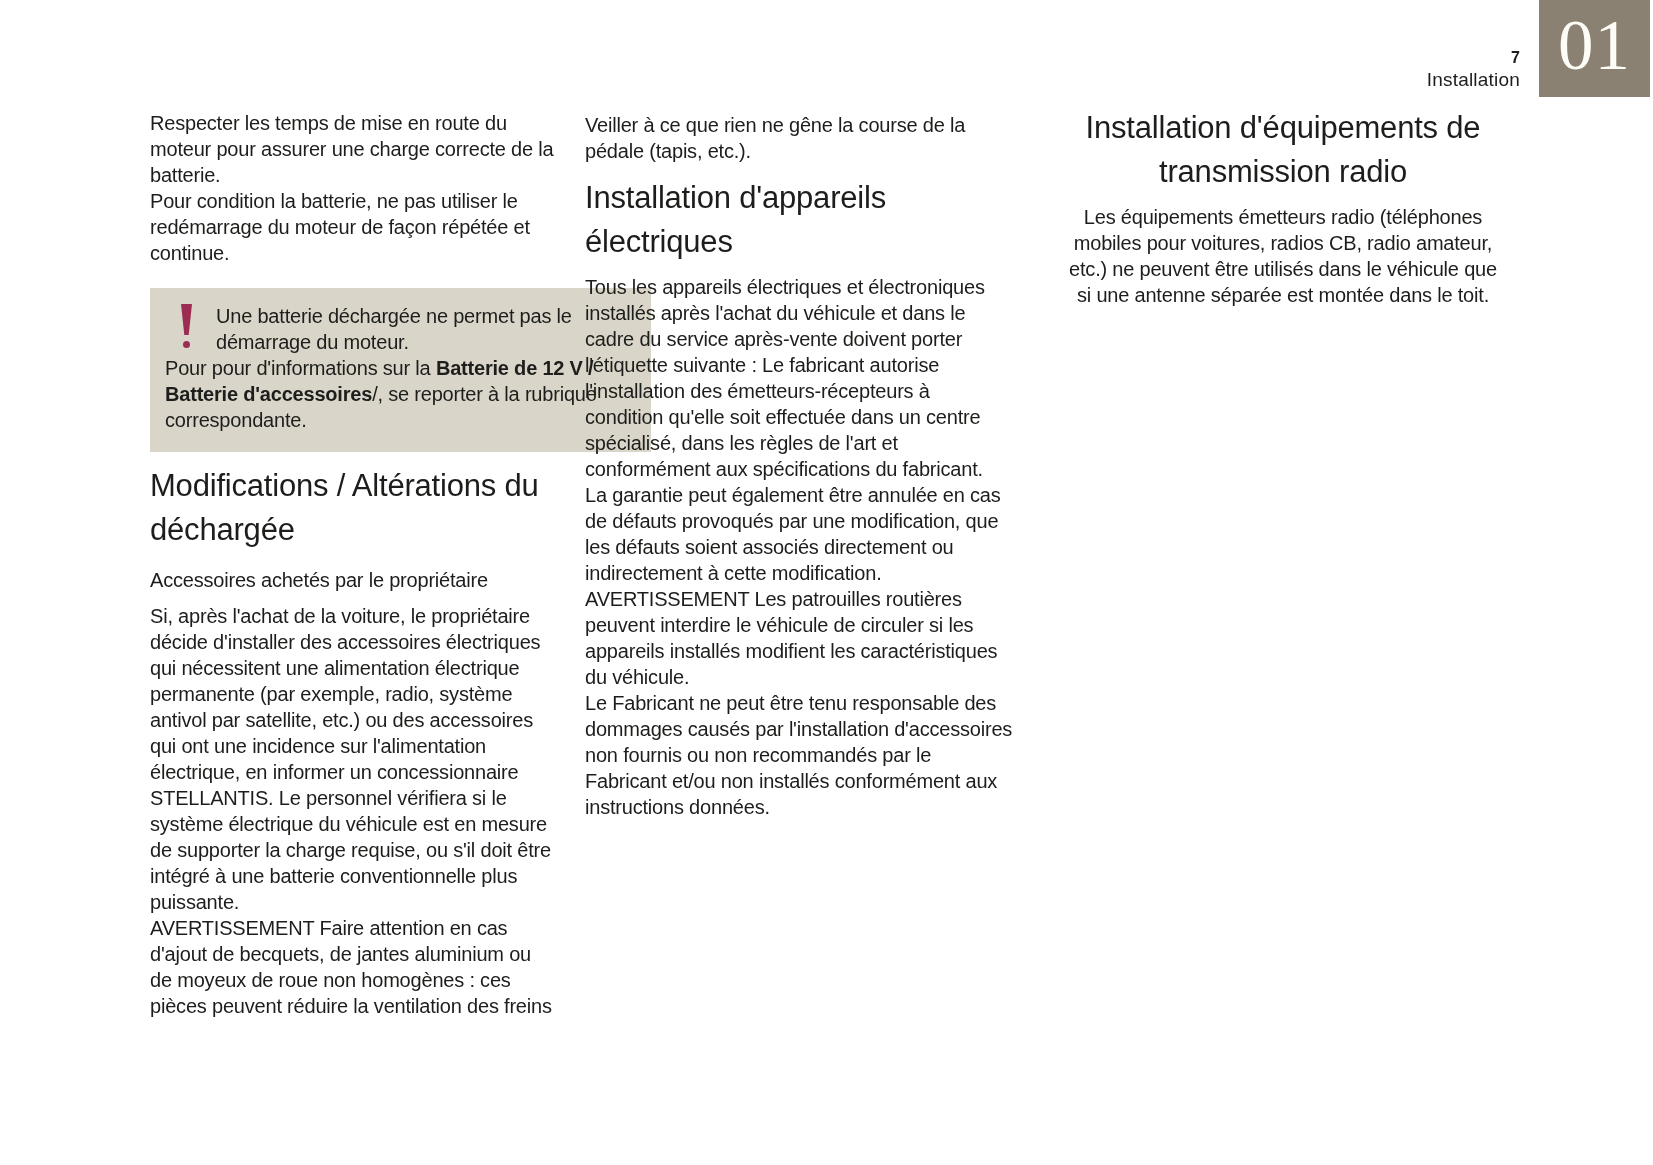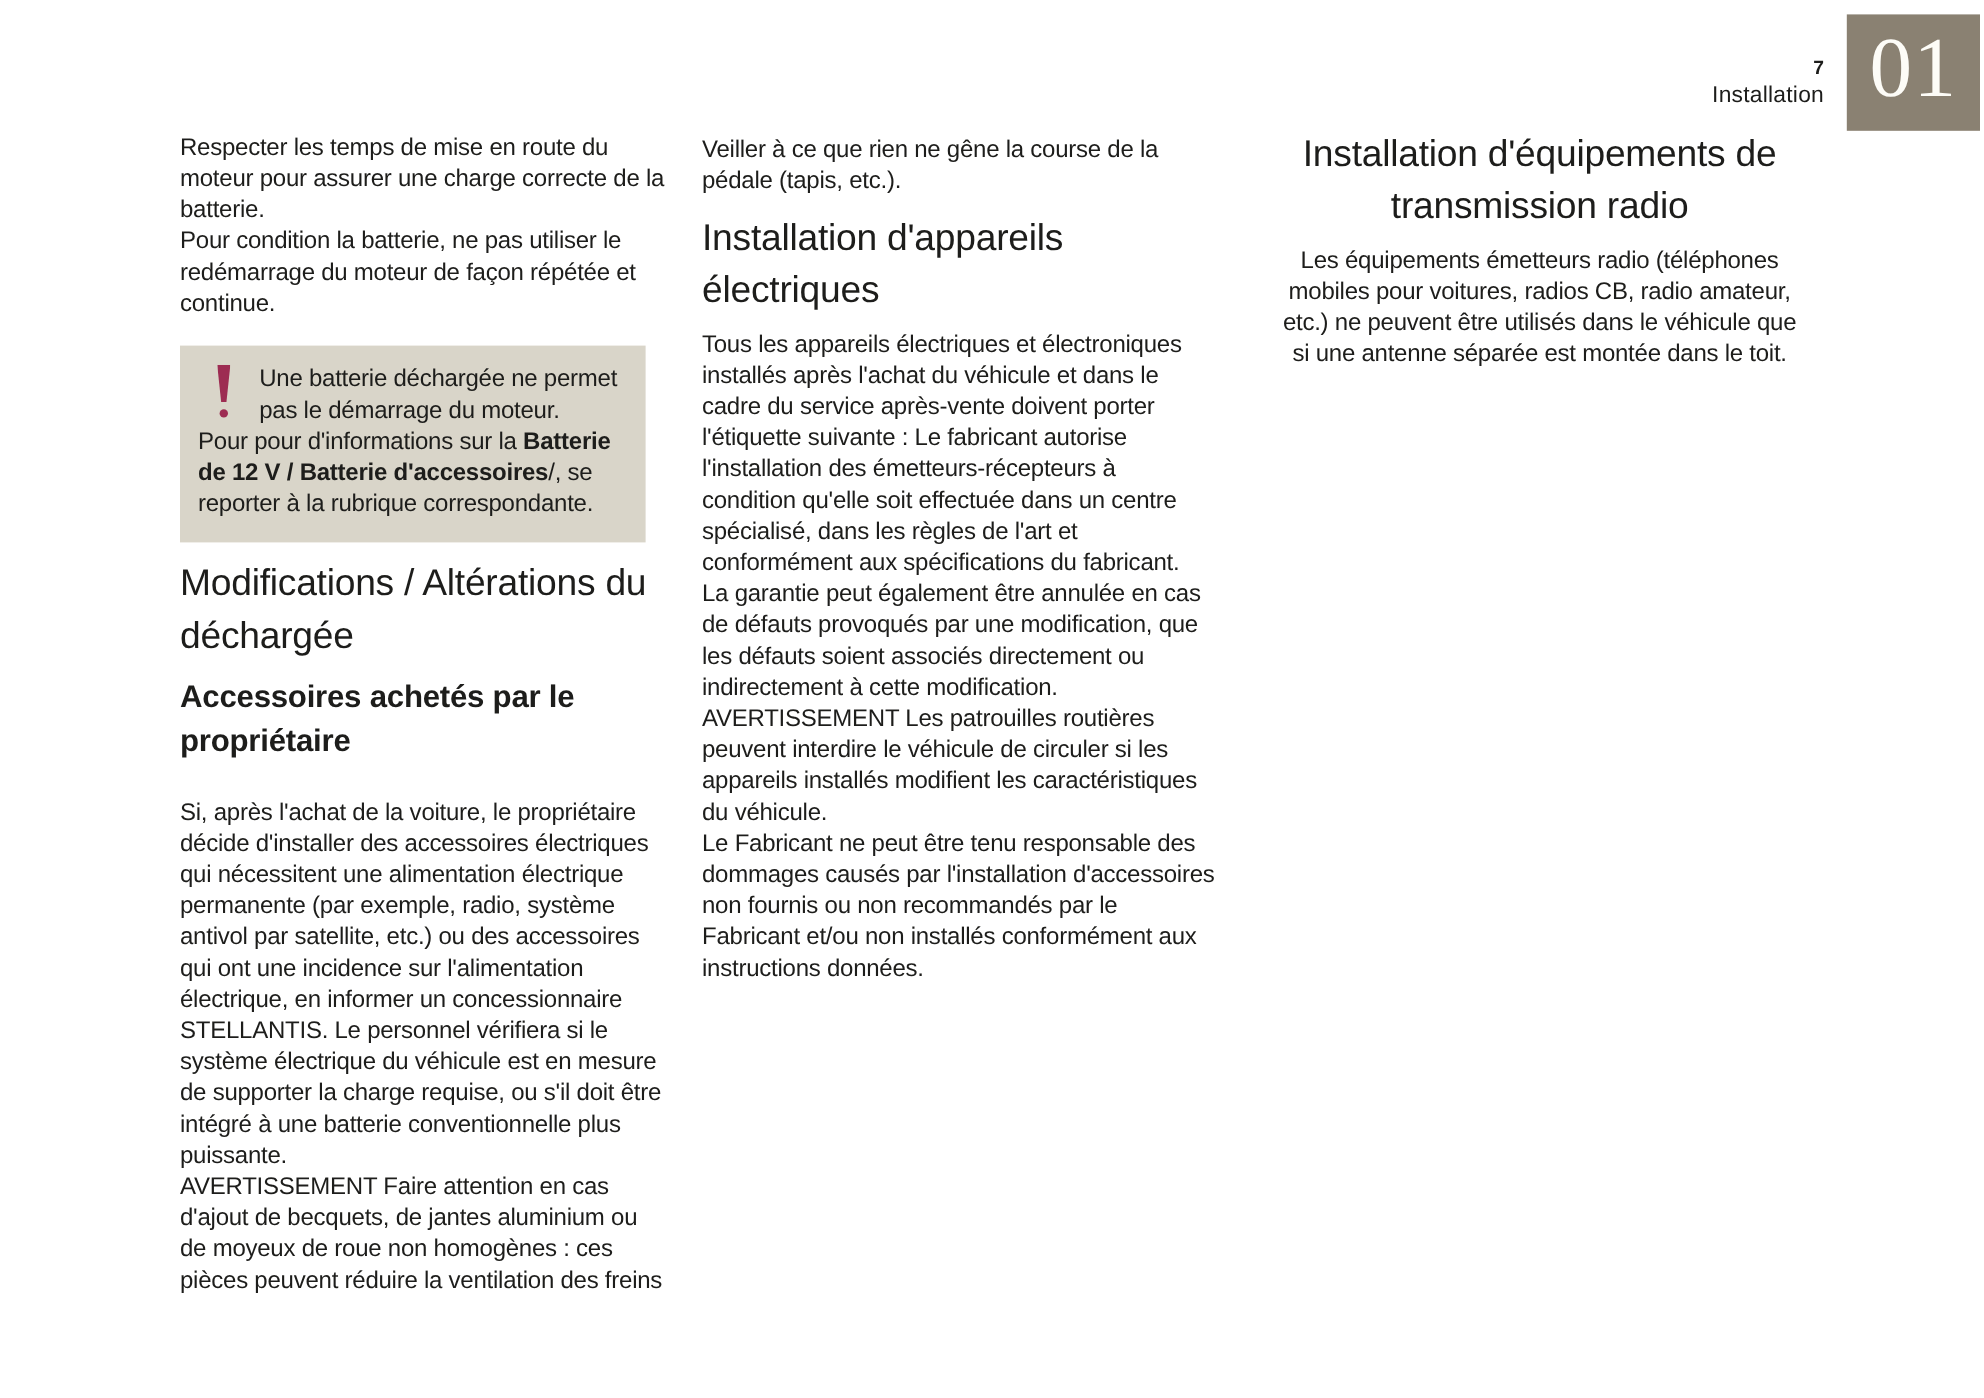--- a/index.html
+++ b/index.html
@@ -12,21 +12,21 @@
   html,body{margin:0;padding:0;}
   body{
     width:1653px;height:1165px;position:relative;background:#ffffff;
     font-family:"Liberation Sans", sans-serif;color:var(--body-text);
     overflow:hidden;
   }
   
   .chapter-box{
     position:absolute;left:1539px;top:0;width:111px;height:97px;
     background:var(--chapter-box-bg);
-    display:flex;align-items:center;justify-content:center;margin-top:12px;
+    display:flex;align-items:center;justify-content:center;
   }
   .chapter-box .num{
     font-family:"Liberation Serif", serif;
     font-size:71px;line-height:1;color:var(--chapter-box-text);
     font-weight:400;letter-spacing:1px;padding-bottom:6px;
   }
   .page-header{
     position:absolute;right:133px;top:48px;text-align:right;
   }
   .page-header .pagenum{font-size:16px;font-weight:bold;line-height:20px;}
@@ -37,26 +37,26 @@
   #col2{left:585px;width:428px;top:112px;}
   #col3{left:1068px;width:430px;top:106px;text-align:center;}
   p.body{
     margin:0;font-size:20px;line-height:26px;letter-spacing:-0.2px;
   }
   .h1{
     margin:12px 0 10px 0;font-size:31px;line-height:44px;font-weight:400;
     letter-spacing:-0.2px;
   }
   .h2{
-    margin:0 0 28px 0;font-size:26px;line-height:37px;font-weight:700;
+    margin:0 0 4px 0;font-size:20px;line-height:37px;font-weight:400;
     letter-spacing:-0.2px;
   }
   
   .warning-box{
-    margin-top:22px;width:388px;box-sizing:border-box;
+    margin-top:22px;width:501px;box-sizing:border-box;
     background:var(--warning-box-bg);
     padding:15px 16px 19px 15px;
   }
   .warn-icon{
     float:left;width:51px;height:50px;position:relative;
   }
   .warn-icon::before{
     content:"";position:absolute;left:16px;top:1px;width:11px;height:31px;
     background:var(--warning-icon);
     clip-path:polygon(0 0,100% 0,70% 100%,30% 100%);

